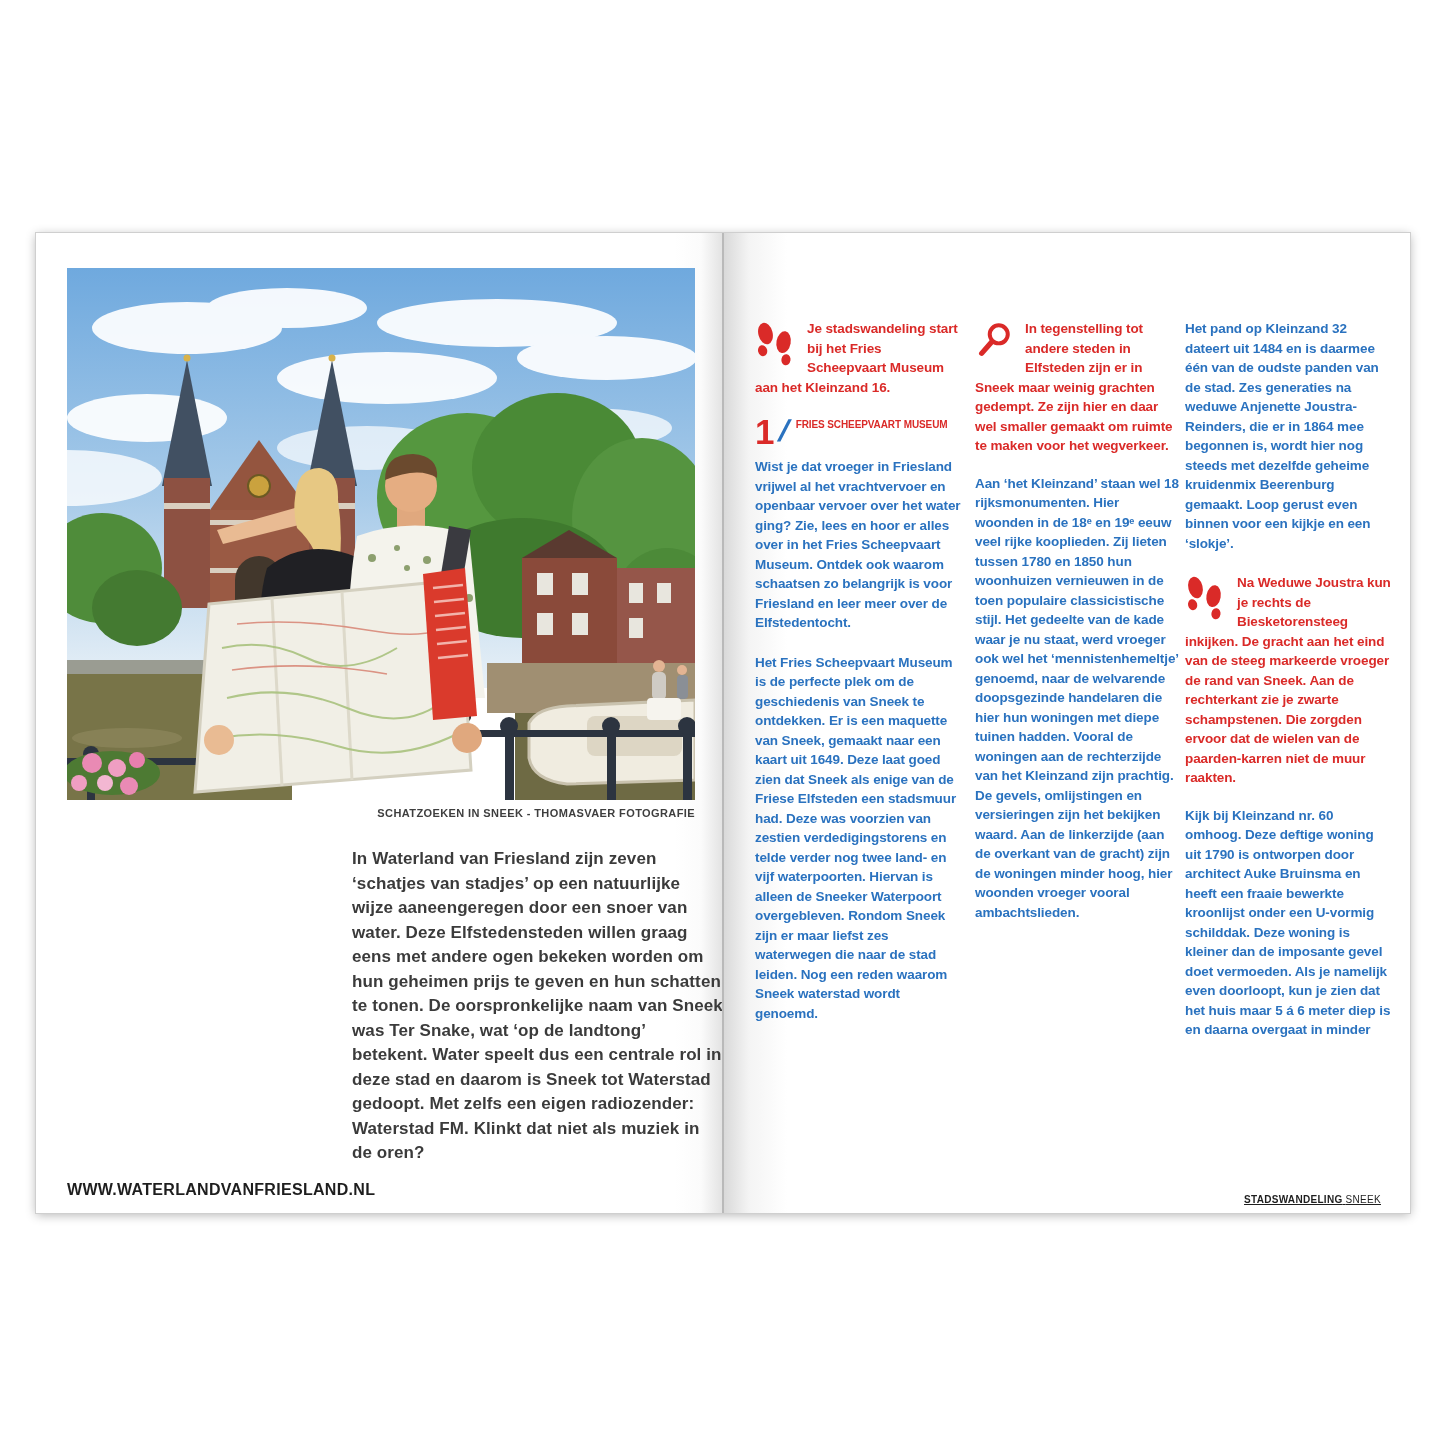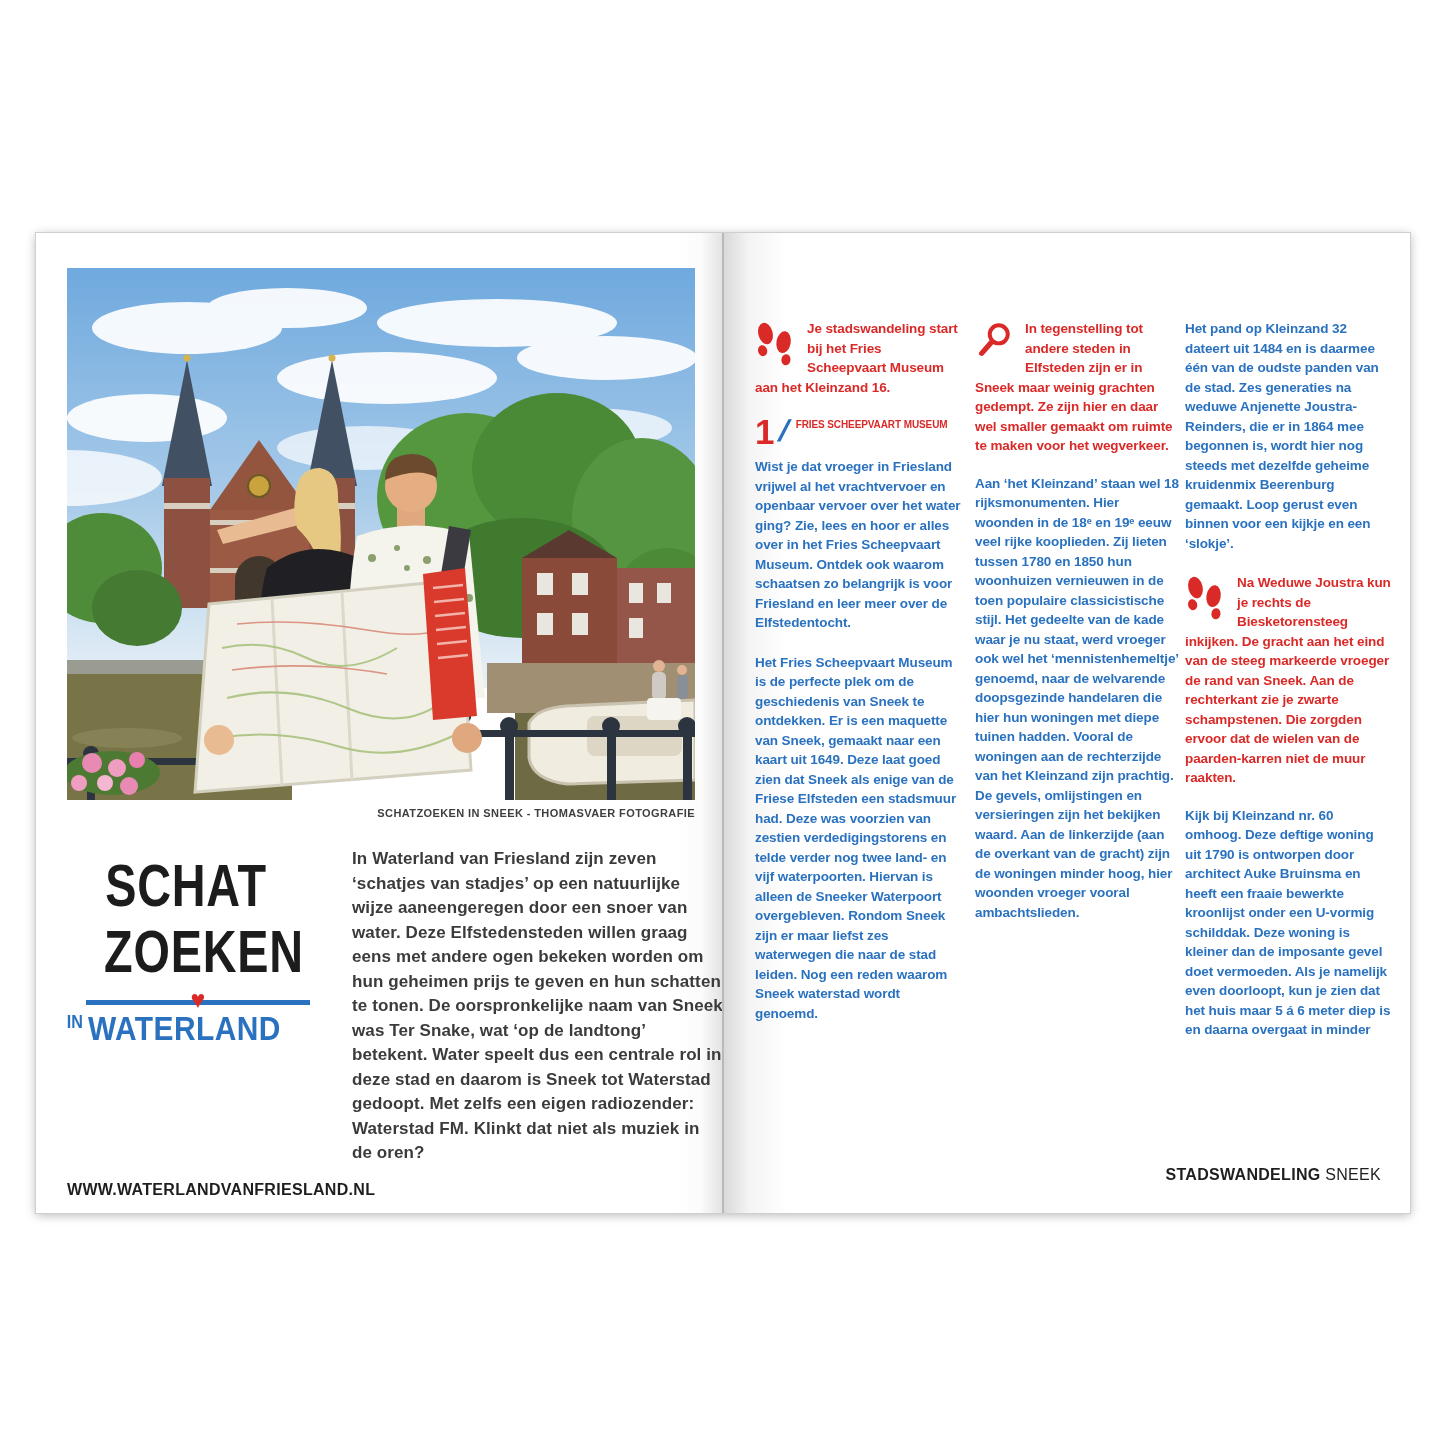--- a/index.html
+++ b/index.html
@@ -29,21 +29,21 @@
   .wl-heart{position:absolute;top:-24px;left:50%;transform:translateX(-50%);
             color:#da2a28;font-size:25px;line-height:1;}
   .logo-waterland{font-weight:800;font-size:34px;line-height:34px;color:#2a72bf;letter-spacing:.5px;
                   display:inline-block;transform:scaleX(.88);transform-origin:left;white-space:nowrap;}
 
   .intro{position:absolute;left:316px;top:614px;width:372px;margin:0;
          font-size:17px;line-height:24.5px;font-weight:600;color:#3b3b3b;letter-spacing:.1px;}
 
   .footer-left{position:absolute;left:31px;bottom:14px;font-size:16px;font-weight:700;
                letter-spacing:.3px;color:#1e1e1e;}
-  .footer-right{position:absolute;right:29px;bottom:29px;font-size:16px;color:#1e1e1e;letter-spacing:.3px;}
+  .footer-right{position:absolute;right:29px;bottom:8px;font-size:10px;color:#1e1e1e;letter-spacing:.3px;text-decoration:underline;}
   .footer-right .b{font-weight:800;}
 
   
   .col{position:absolute;top:86px;width:206px;height:866px;overflow:hidden;
        font-size:13.5px;line-height:19.5px;font-weight:700;letter-spacing:-.1px;}
   .col-1{left:32px;} .col-2{left:252px;} .col-3{left:462px;} .blue{color:#2a72bf;}
   .col p{margin:0 0 20px 0;}
   .note{margin:0 0 18px 0;color:#da2a28;}
   .note .nicon{float:left;margin:2px 12px 2px 0;}
   .heading{display:flex;align-items:flex-start;margin:4px 0 8px 0;}
@@ -222,32 +222,20 @@
                 <line x1="371" y1="390" x2="401" y2="387"></line>
             </g>
             <circle cx="152" cy="472" r="15" fill="#e9bb93"></circle>
             <circle cx="400" cy="470" r="15" fill="#e0a87e"></circle>
           </g>
         </svg>
       </figure>
 
       <div class="caption">SCHATZOEKEN IN SNEEK - THOMASVAER FOTOGRAFIE</div>
 
-      <div class="logo">
-        <div class="logo-big">SCHAT</div>
-        <div class="logo-big">ZOEKEN</div>
-        <div class="logo-sub">
-          <span class="logo-in">IN</span>
-          <span class="wl-wrap">
-            <span class="wl-rule"></span>
-            <span class="wl-heart">♥</span>
-            <span class="logo-waterland">WATERLAND</span>
-          </span>
-        </div>
-      </div>
 
       <p class="intro">In Waterland van Friesland zijn zeven ‘schatjes van stadjes’ op een natuurlijke wijze aaneengeregen door een snoer van water. Deze Elfstedensteden willen graag eens met andere ogen bekeken worden om hun geheimen prijs te geven en hun schatten te tonen. De oorspronkelijke naam van Sneek was Ter Snake, wat ‘op de landtong’ betekent. Water speelt dus een centrale rol in deze stad en daarom is Sneek tot Waterstad gedoopt. Met zelfs een eigen radiozender: Waterstad FM. Klinkt dat niet als muziek in de oren?</p>
 
       <div class="footer-left">WWW.WATERLANDVANFRIESLAND.NL</div>
     </section>
 
     <section class="page page-right">
 
       <div class="col col-1">
         <div class="note">

